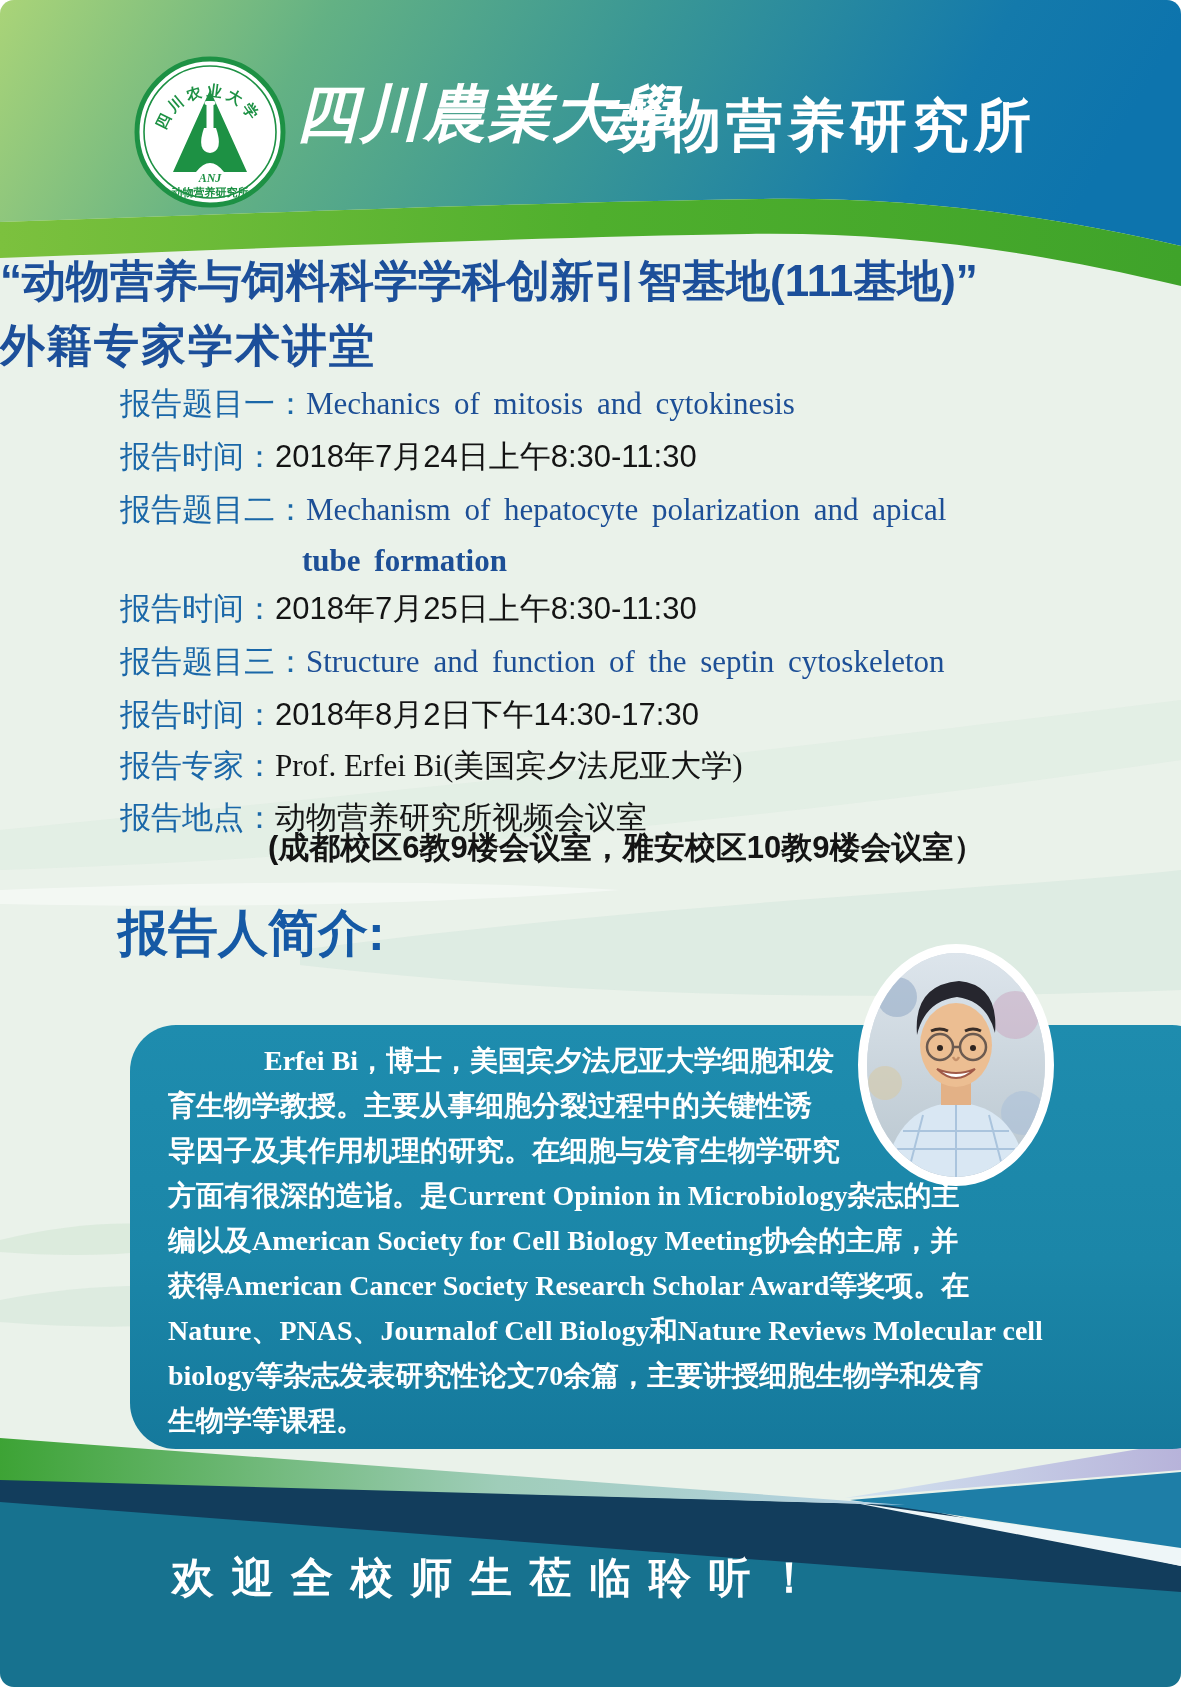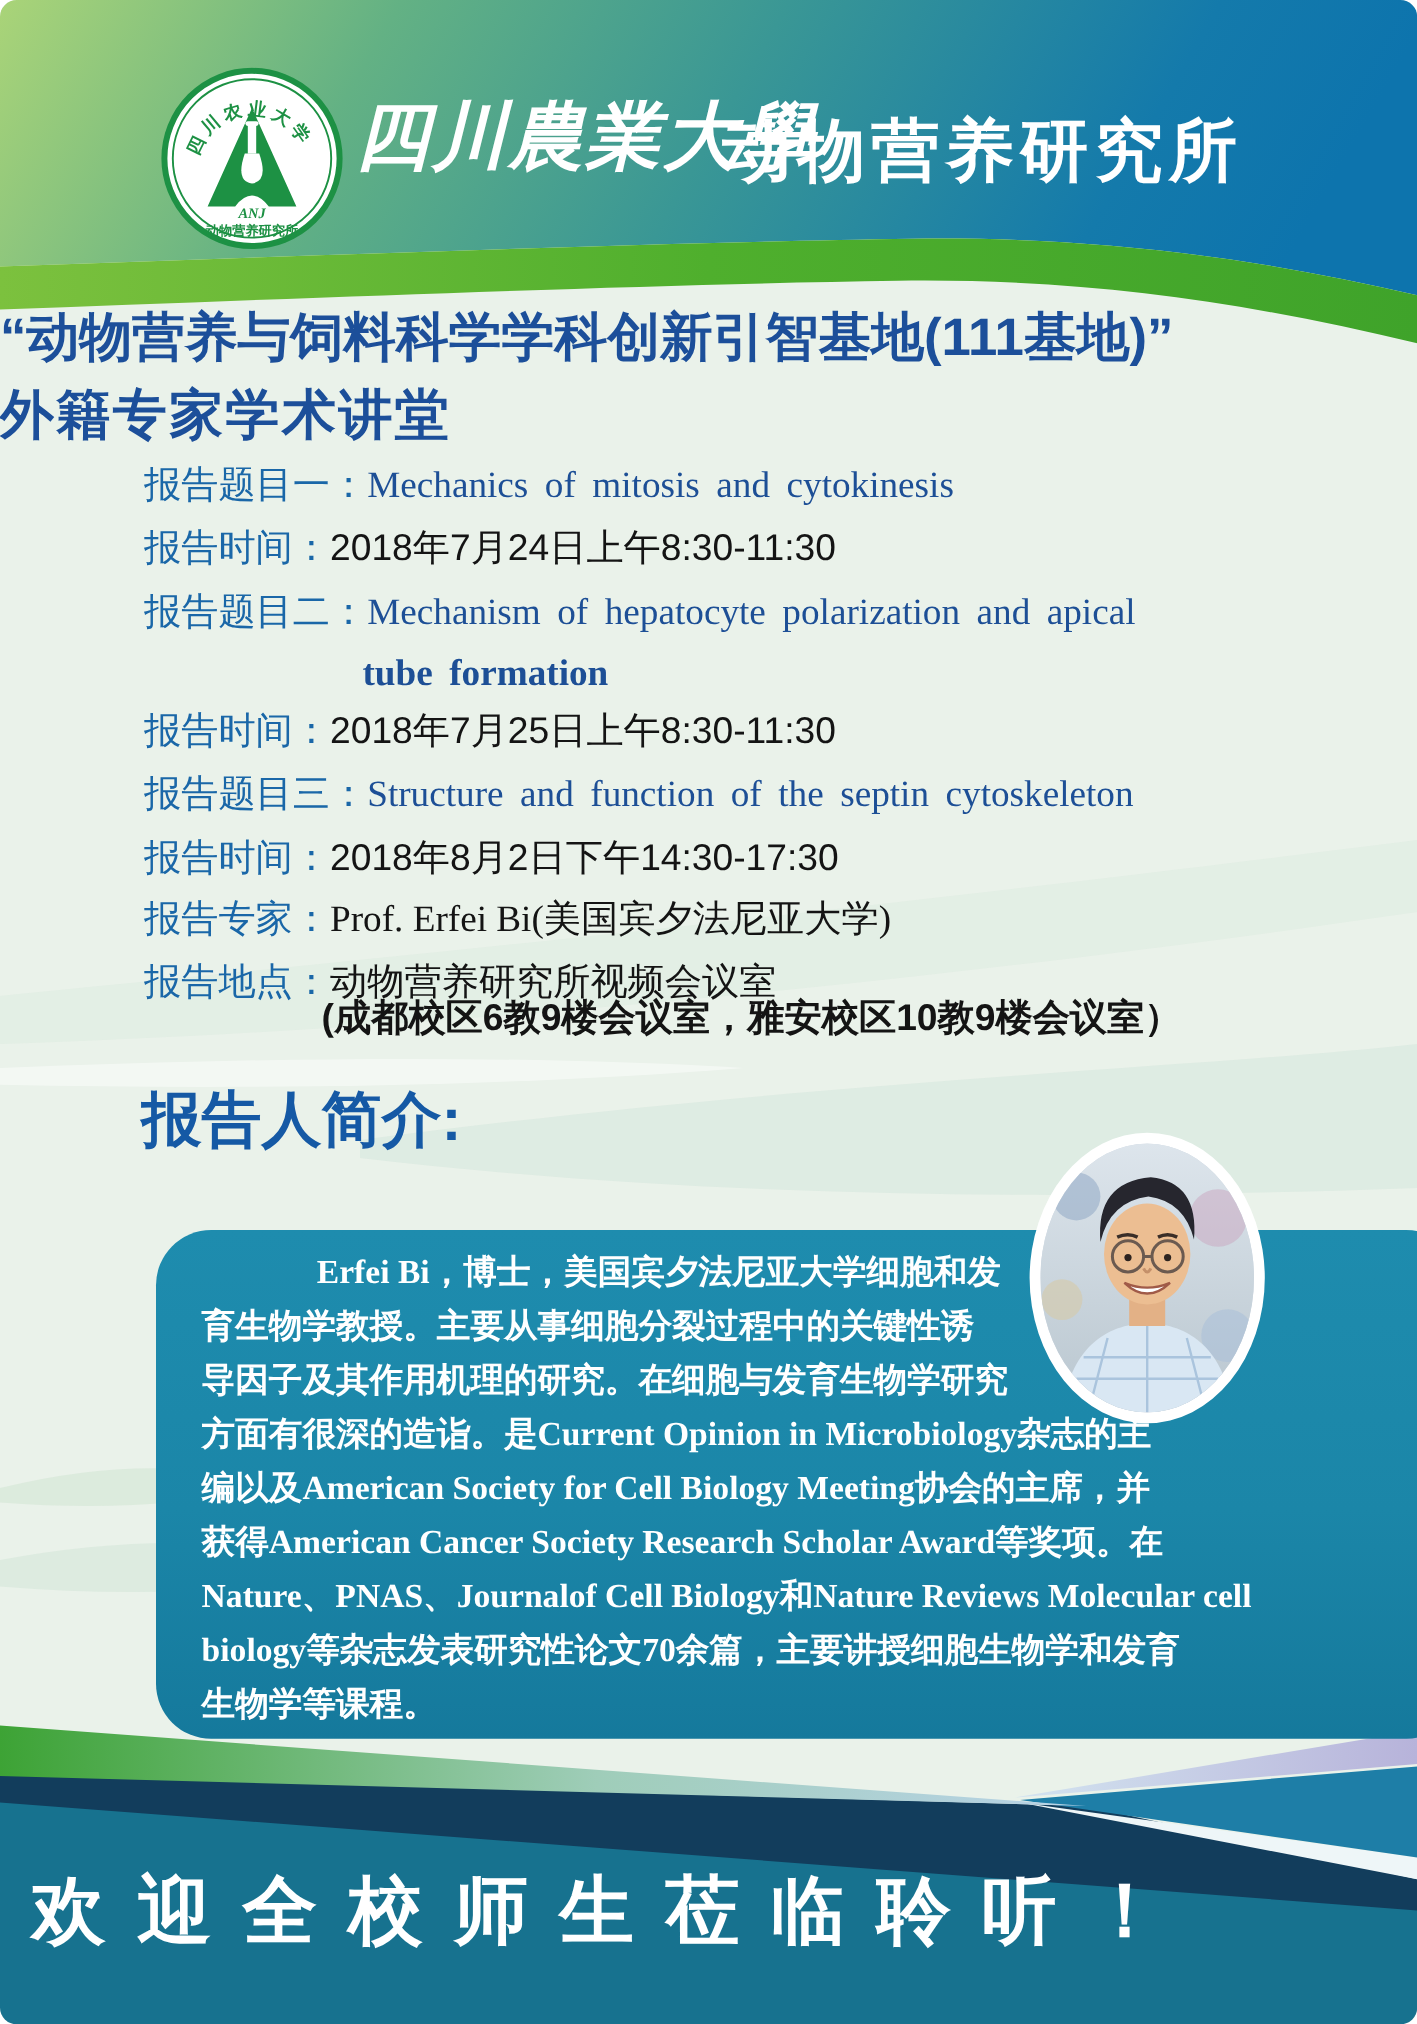--- a/index.html
+++ b/index.html
@@ -44,21 +44,21 @@
   .bl-indent{text-indent:96px;}
   #photo{
     position:absolute;left:858px;top:944px;width:178px;height:224px;
     border:9px solid #ffffff;border-radius:50%;overflow:hidden;z-index:2;
     background:#cfd9e3;box-sizing:content-box;
   }
   
   #footer-svg{position:absolute;left:0;top:1420px;}
   #footer-msg{
     position:absolute;left:0;top:1550px;width:982px;text-align:center;
-    color:#ffffff;font-weight:bold;font-size:62px;letter-spacing:0.42em;
+    color:#ffffff;font-weight:bold;font-size:42px;letter-spacing:0.42em;
     text-indent:0.42em;white-space:nowrap;z-index:3;
   }
   .decor{position:absolute;pointer-events:none;}
 </style>
 </head>
 <body>
 
 <div id="poster">
 
   <svg id="header-svg" width="1181" height="300" viewBox="0 0 1181 300">

